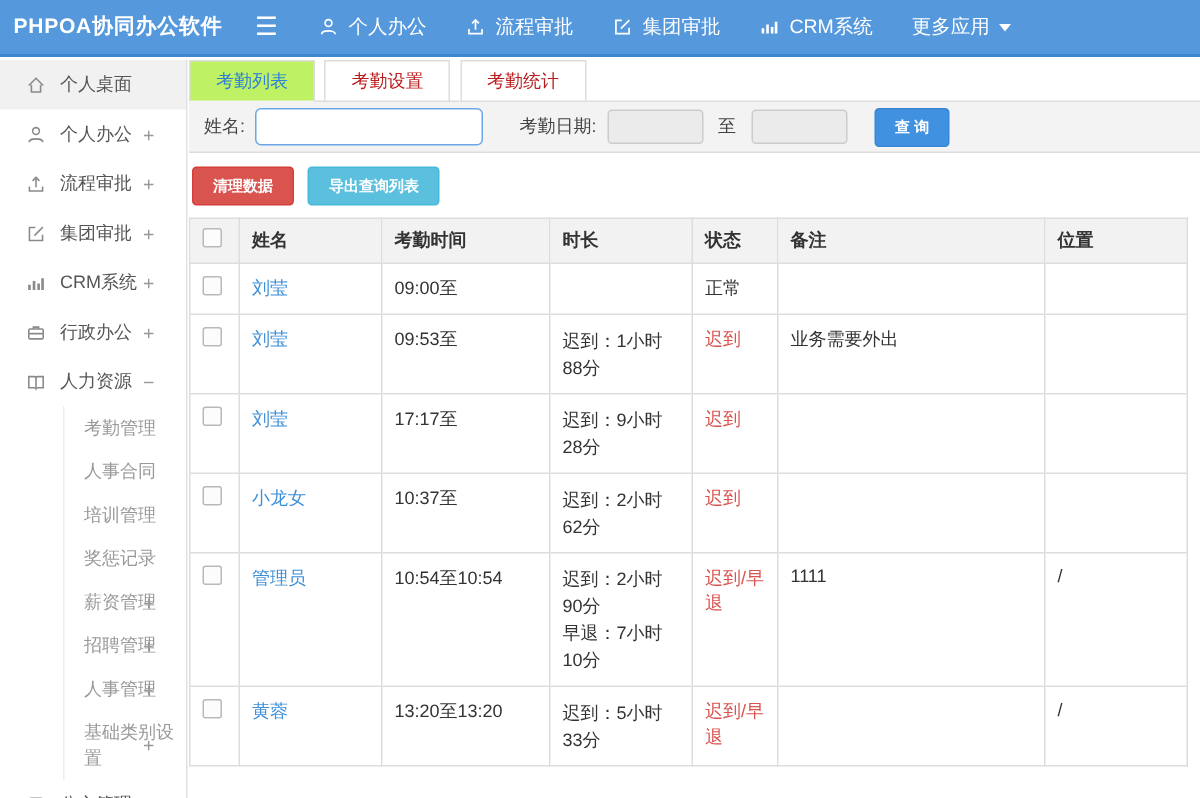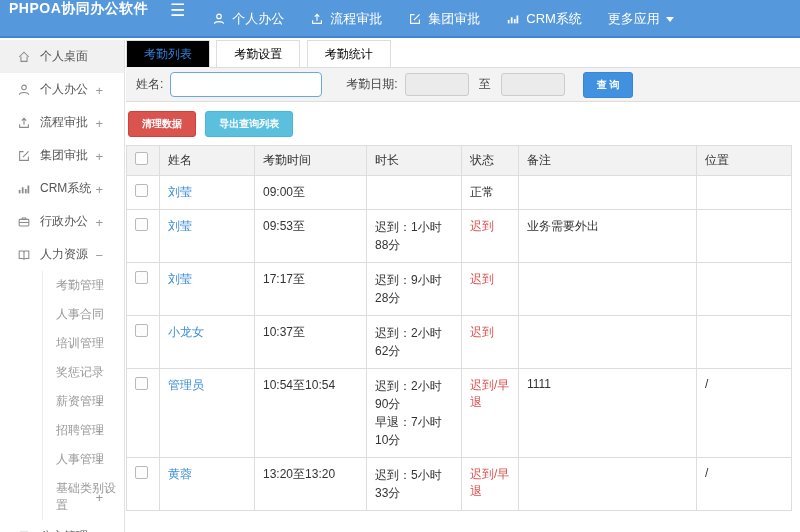--- a/index.html
+++ b/index.html
@@ -1,21 +1,21 @@
 <!DOCTYPE html>
 <html><head>
 <meta charset="utf-8">
 <style>
   * { box-sizing: border-box; margin: 0; padding: 0; }
   html,body { width: 800px; height: 532px; overflow: hidden; }
   body { font-family: "Liberation Sans", "DejaVu Sans", sans-serif; font-size: 12px; color: #333; background: #fff; }
 
   
   .navbar { position: absolute; top: 0; left: 0; right: 0; height: 38px;
-            background: #5598dc; border-bottom: 2px solid #3f86cf; display: flex; align-items: flex-start; }
+            background: #5598dc; border-bottom: 2px solid #3f86cf; display: flex; align-items: center; }
   .logo { width: 158px; padding-left: 9px; color: #fff; font-size: 14px; font-weight: bold; letter-spacing: .5px; }
   .hamburger { color: #fff; font-size: 17px; margin: 0 14px 0 12px; cursor: pointer; }
   .topnav { display: flex; align-items: center; }
   .topnav .nav-item { display: flex; align-items: center; color: #fff; font-size: 13px;
                       padding: 0 13px; height: 38px; cursor: pointer; }
   .topnav .nav-item svg { margin-right: 6px; }
   .caret { display: inline-block; width: 0; height: 0; margin-left: 6px;
            border-left: 4px solid transparent; border-right: 4px solid transparent; border-top: 5px solid #fff; }
 
   
@@ -29,43 +29,43 @@
                color: #999; font-size: 13px; }
   .submenu { margin-left: 42px; border-left: 1px solid #ececec; }
   .sub-item { position: relative; padding: 6px 0 6px 13px; color: #999; cursor: pointer; }
 
   
   .content { position: absolute; top: 40px; left: 126px; right: 0; bottom: 0; background: #fff; overflow: hidden; }
 
   .tabs { position: relative; height: 28px; background: #fff; }
   .tabs::after { content: ""; position: absolute; left: 0; right: 0; bottom: 0; height: 1px; background: #ddd; }
   .tab { position: relative; z-index: 1; display: inline-block; height: 28px; line-height: 27px;
-         padding: 0 17px; border: 1px solid #ddd; background: #fff; margin-right: 3px; cursor: pointer; color: #000000; }
-  .tab.active { background: #000000; border-bottom-color: #f3f3f3; color: #2e80d9; }
+         padding: 0 17px; border: 1px solid #ddd; background: #fff; margin-right: 3px; cursor: pointer; color: #b91c1c; }
+  .tab.active { background: #bef264; border-bottom-color: #f3f3f3; color: #2e80d9; }
 
   .search-bar { display: flex; align-items: center; height: 34px; background: #f3f3f3;
                 border-bottom: 1px solid #ddd; padding: 0 10px; }
   .search-bar label { margin-right: 7px; color: #444; }
   .inp-name { width: 152px; height: 25px; border: 1px solid #6aa7e8; border-radius: 4px; padding: 0 6px;
               background: #fff; outline: none; font-size: 12px; }
   .lbl-date { margin-left: 24px; }
   .inp-date { width: 64px; height: 23px; border: 1px solid #ccc; border-radius: 3px; background: #ebebeb; }
   .to-label { margin: 0 10px; color: #444; }
   .btn { border: none; color: #fff; height: 26px; padding: 0 13px; border-radius: 3px; cursor: pointer;
          font-size: 10px; font-weight: bold; font-family: inherit; }
   .btn-query { background: #4191e1; border: 1px solid #3a86d3; margin-left: 18px; }
 
   .toolbar { padding: 9px 0 8px 2px; }
   .btn-clean { background: #d9534f; border: 1px solid #d43f3a; }
   .btn-export { background: #5bc0de; border: 1px solid #46b8da; margin-left: 6px; }
 
   table { width: calc(100% - 8px); border-collapse: collapse; table-layout: fixed; }
   th, td { border: 1px solid #ddd; padding: 8px; text-align: left; vertical-align: top;
            overflow: hidden; word-wrap: break-word; }
-  th { background: #f2f2f2; font-weight: normal; color: #333; padding: 6px 8px; }
+  th { background: #f2f2f2; font-weight: bold; color: #333; padding: 6px 8px; }
   .checkbox { display: inline-block; width: 13px; height: 13px; border: 1px solid #b9b9b9;
               background: #fcfcfc; border-radius: 2px; cursor: pointer; }
   .name-link { color: #3d8fd8; text-decoration: none; cursor: pointer; }
   .st-red { color: #d9534f; }
   .st-normal { color: #333; }
   .c-duration div { line-height: 1.5; }
 </style>
 </head>
 <body>
 

